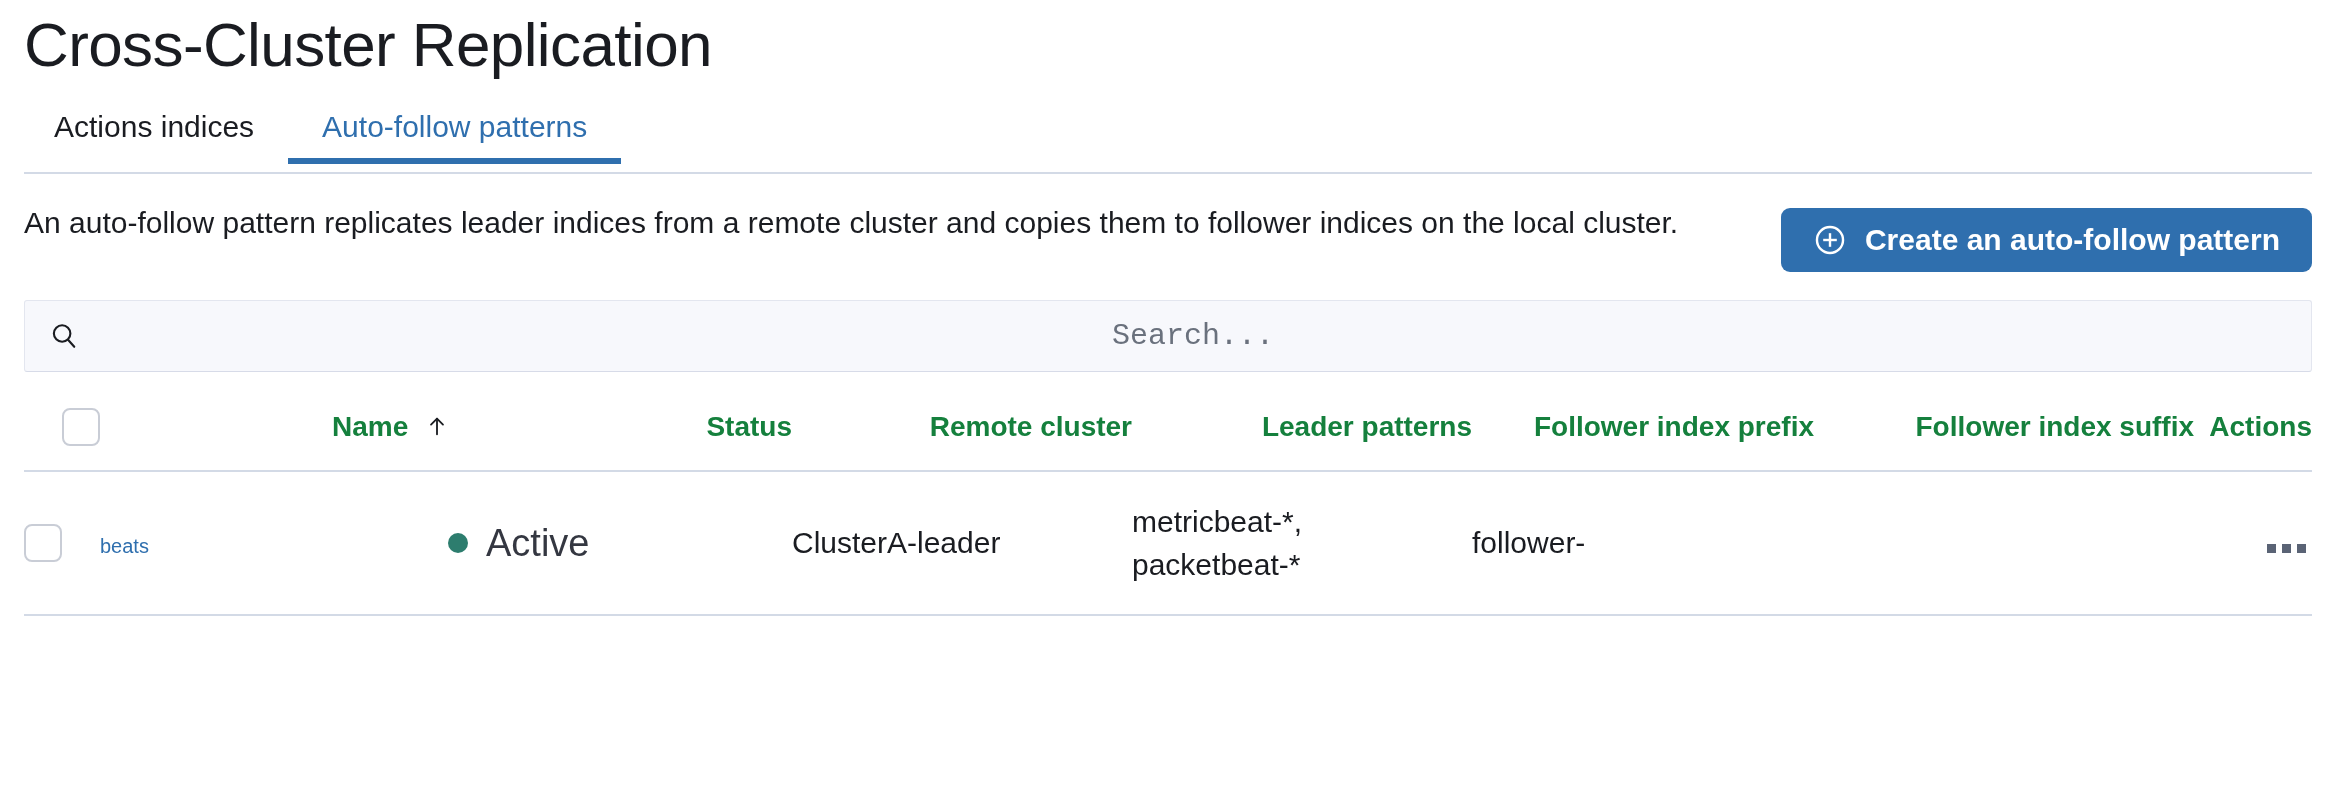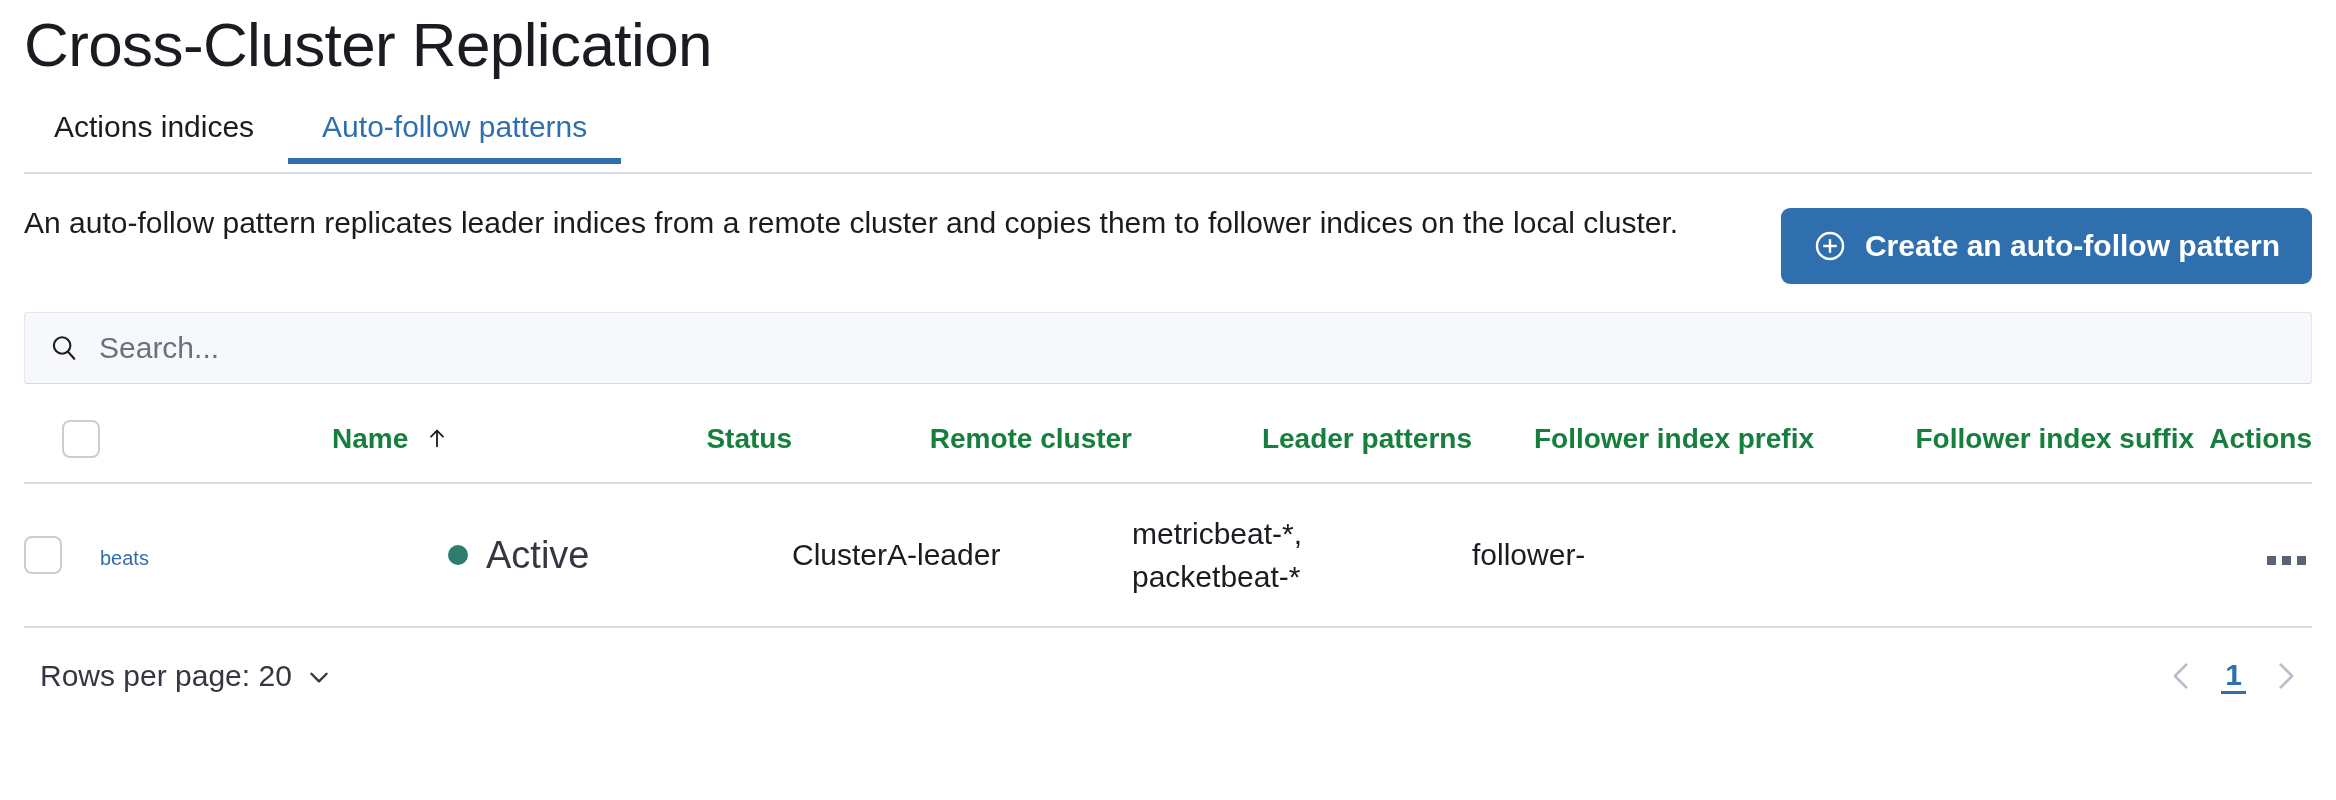--- a/index.html
+++ b/index.html
@@ -91,21 +91,21 @@
   }
   .create-btn {
     flex: 0 0 auto;
     display: inline-flex;
     align-items: center;
     gap: 18px;
     background: #2f6fae;
     color: #ffffff;
     border: none;
     border-radius: 9px;
-    height: 76px;
+    height: 64px;
     padding: 0 32px;
     font-size: 30px;
     font-family: inherit;
     font-weight: 600;
     cursor: pointer;
     white-space: nowrap;
     margin-top: 6px;
   }
   .create-btn .plus-circle {
     display: inline-flex;
@@ -126,24 +126,25 @@
     align-items: center;
     gap: 20px;
     padding: 0 24px;
   }
   .search-icon { width: 30px; height: 30px; flex: 0 0 auto; }
   .search-input {
     flex: 1 1 auto;
     border: none;
     outline: none;
     background: transparent;
-    font-family: Liberation Sans, sans-serif;
+    font-family: Liberation Mono, monospace;
     font-size: 30px;
     color: #0f766e;
     height: 100%;
+    text-align: center;
   }
   .search-input::placeholder { color: #6a717d; opacity: 1; }
 
   
   table.ccr-table {
     width: 100%;
     border-collapse: collapse;
     margin-top: 26px;
     table-layout: fixed;
   }
@@ -344,38 +345,14 @@
           <span class="actions-dots">
             <span></span>
               <span></span>
               <span></span>
           </span>
         </td>
       </tr>
     </tbody>
   </table>
 
-  <div class="table-footer">
-    <button class="rows-per-page">
-      <span>Rows per page: 20</span>
-      <span class="chevron-down">
-        <svg viewBox="0 0 24 24" width="26" height="26" fill="none" stroke="#343741" stroke-width="2.2" stroke-linecap="round" stroke-linejoin="round">
-          <polyline points="5,9 12,16 19,9"></polyline>
-        </svg>
-      </span>
-    </button>
-
-    <div class="pager">
-      <span class="pager-arrow">
-        <svg viewBox="0 0 24 24" width="34" height="34" fill="none" stroke="#b8bec9" stroke-width="1.9" stroke-linecap="round" stroke-linejoin="round">
-          <polyline points="15,4 7,12 15,20"></polyline>
-        </svg>
-      </span>
-      <span class="pager-page">1</span>
-      <span class="pager-arrow">
-        <svg viewBox="0 0 24 24" width="34" height="34" fill="none" stroke="#b8bec9" stroke-width="1.9" stroke-linecap="round" stroke-linejoin="round">
-          <polyline points="9,4 17,12 9,20"></polyline>
-        </svg>
-      </span>
-    </div>
-  </div>
 
 </div>
 
 </body></html>

